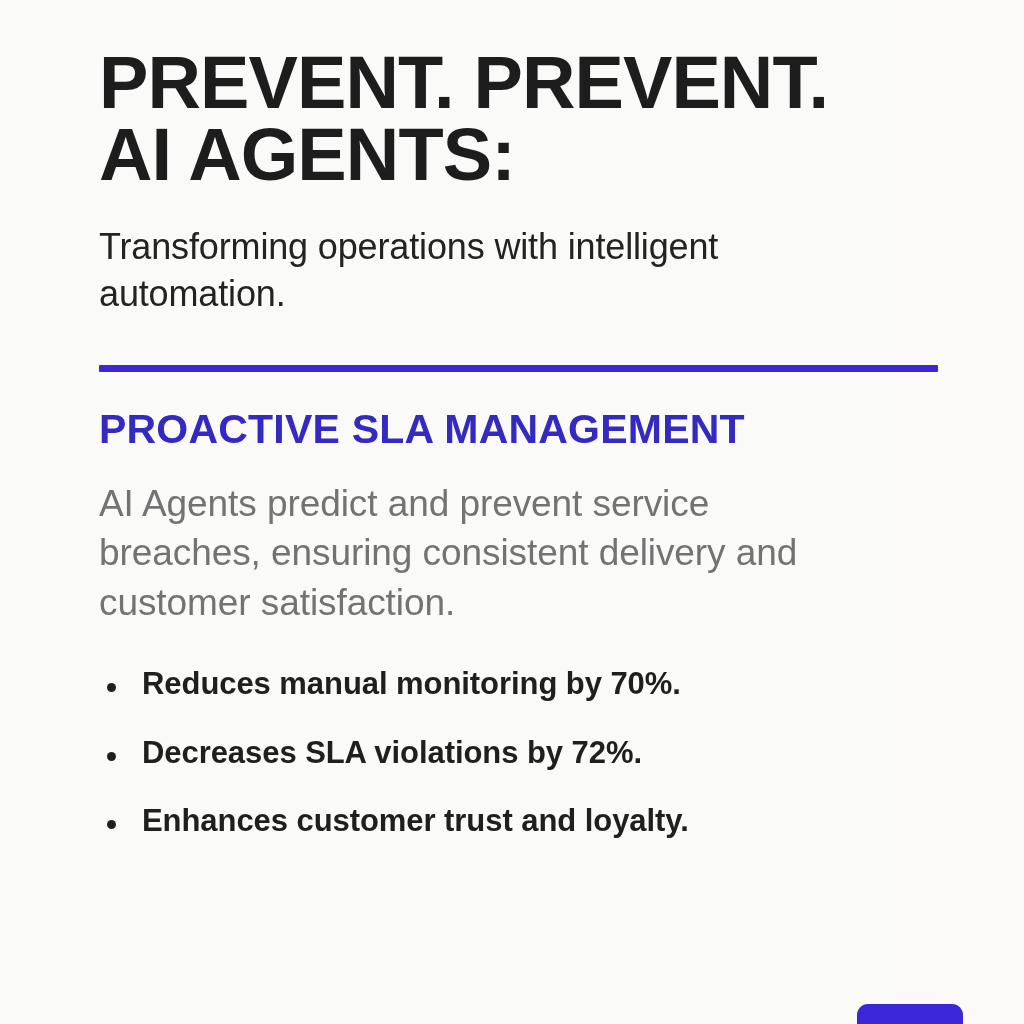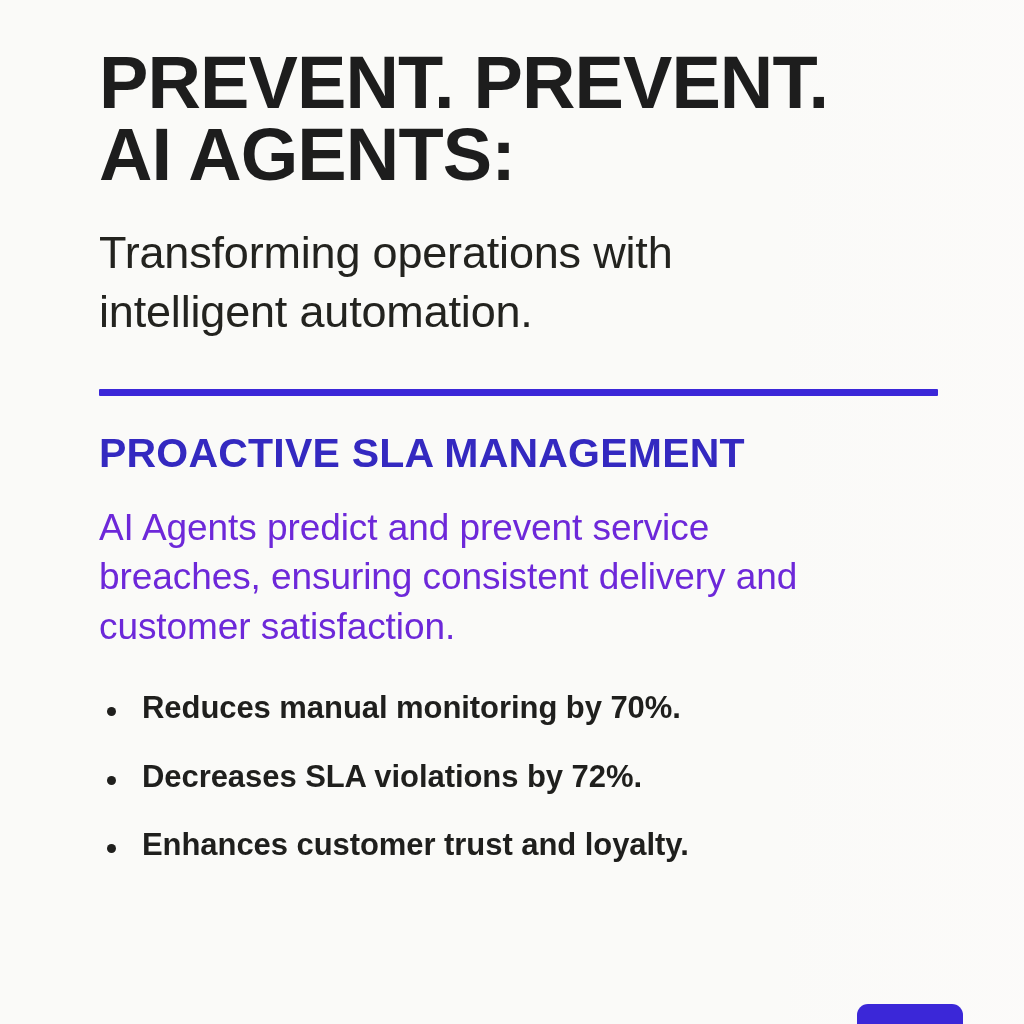--- a/index.html
+++ b/index.html
@@ -42,21 +42,21 @@
     letter-spacing: -0.012em;
     color: #1d1d1d;
     text-transform: uppercase;
   }
   .headline .hl-line { display: block; white-space: nowrap; }
   .headline .hl-line-2 { margin-top: 5px; }
 
   
   .subtitle {
     margin-top: 32px;
-    font-size: 45px;
+    font-size: 36px;
     line-height: 1.33;
     font-weight: 400;
     color: #23231f;
     letter-spacing: -0.004em;
     max-width: 760px;
   }
 
   
   .divider-wrap {
     margin-top: 47px;
@@ -79,21 +79,21 @@
     text-transform: uppercase;
     white-space: nowrap;
   }
 
   
   .body-copy {
     margin-top: 26px;
     font-size: 37px;
     line-height: 1.33;
     font-weight: 400;
-    color: #6d28d9;
+    color: #737373;
     letter-spacing: -0.002em;
     max-width: 770px;
   }
 
   
   .bullet-list {
     margin-top: 38px;
     list-style: none;
   }
   .bullet-item {

